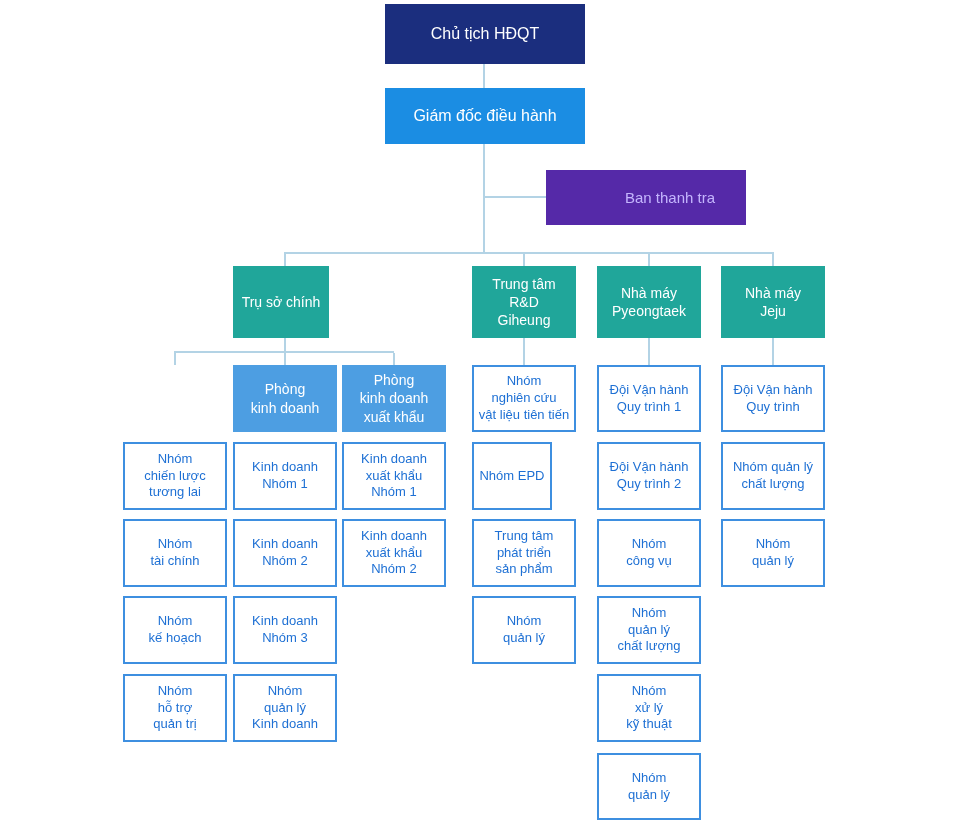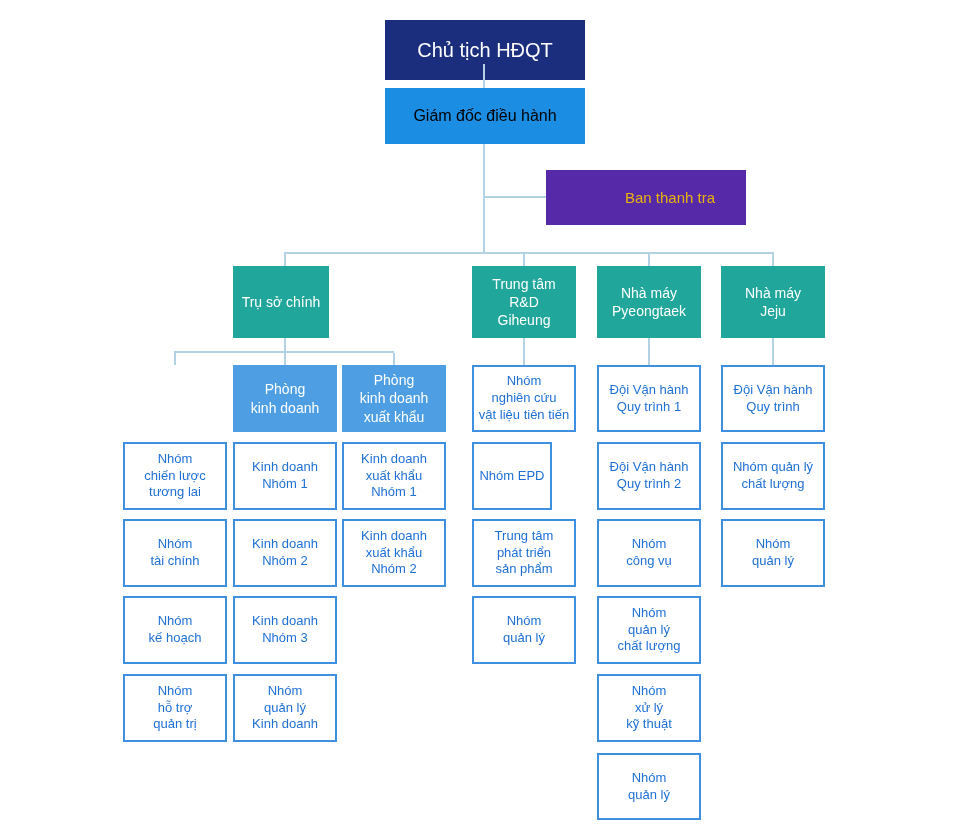--- a/index.html
+++ b/index.html
@@ -11,23 +11,23 @@
     overflow:hidden;
   }
   .box{
     position:absolute;
     display:flex;align-items:center;justify-content:center;
     text-align:center;
     white-space:pre-line;
     line-height:1.3;
     box-sizing:border-box;
   }
-  .box.navy{background:var(--navy);color:#fff;font-size:20px;margin-top:16px;}
-  .box.blue{background:var(--blue);color:#000000;font-size:16px;}
-  .box.purple{background:var(--purple);color:#eab308;font-size:15px;padding-left:48px;}
+  .box.navy{background:var(--navy);color:#fff;font-size:16px;}
+  .box.blue{background:var(--blue);color:#ffffff;font-size:16px;}
+  .box.purple{background:var(--purple);color:#c4b5fd;font-size:15px;padding-left:48px;}
   .box.teal{background:var(--teal);color:#fff;font-size:14px;}
   .box.dept{background:var(--lightblue);color:#fff;font-size:14px;}
   .box.team{
     background:#fff;
     border:2px solid var(--team_border);
     color:var(--team_text);
     font-size:13px;
   }
   .cline{position:absolute;background:var(--connector);}
 </style>

